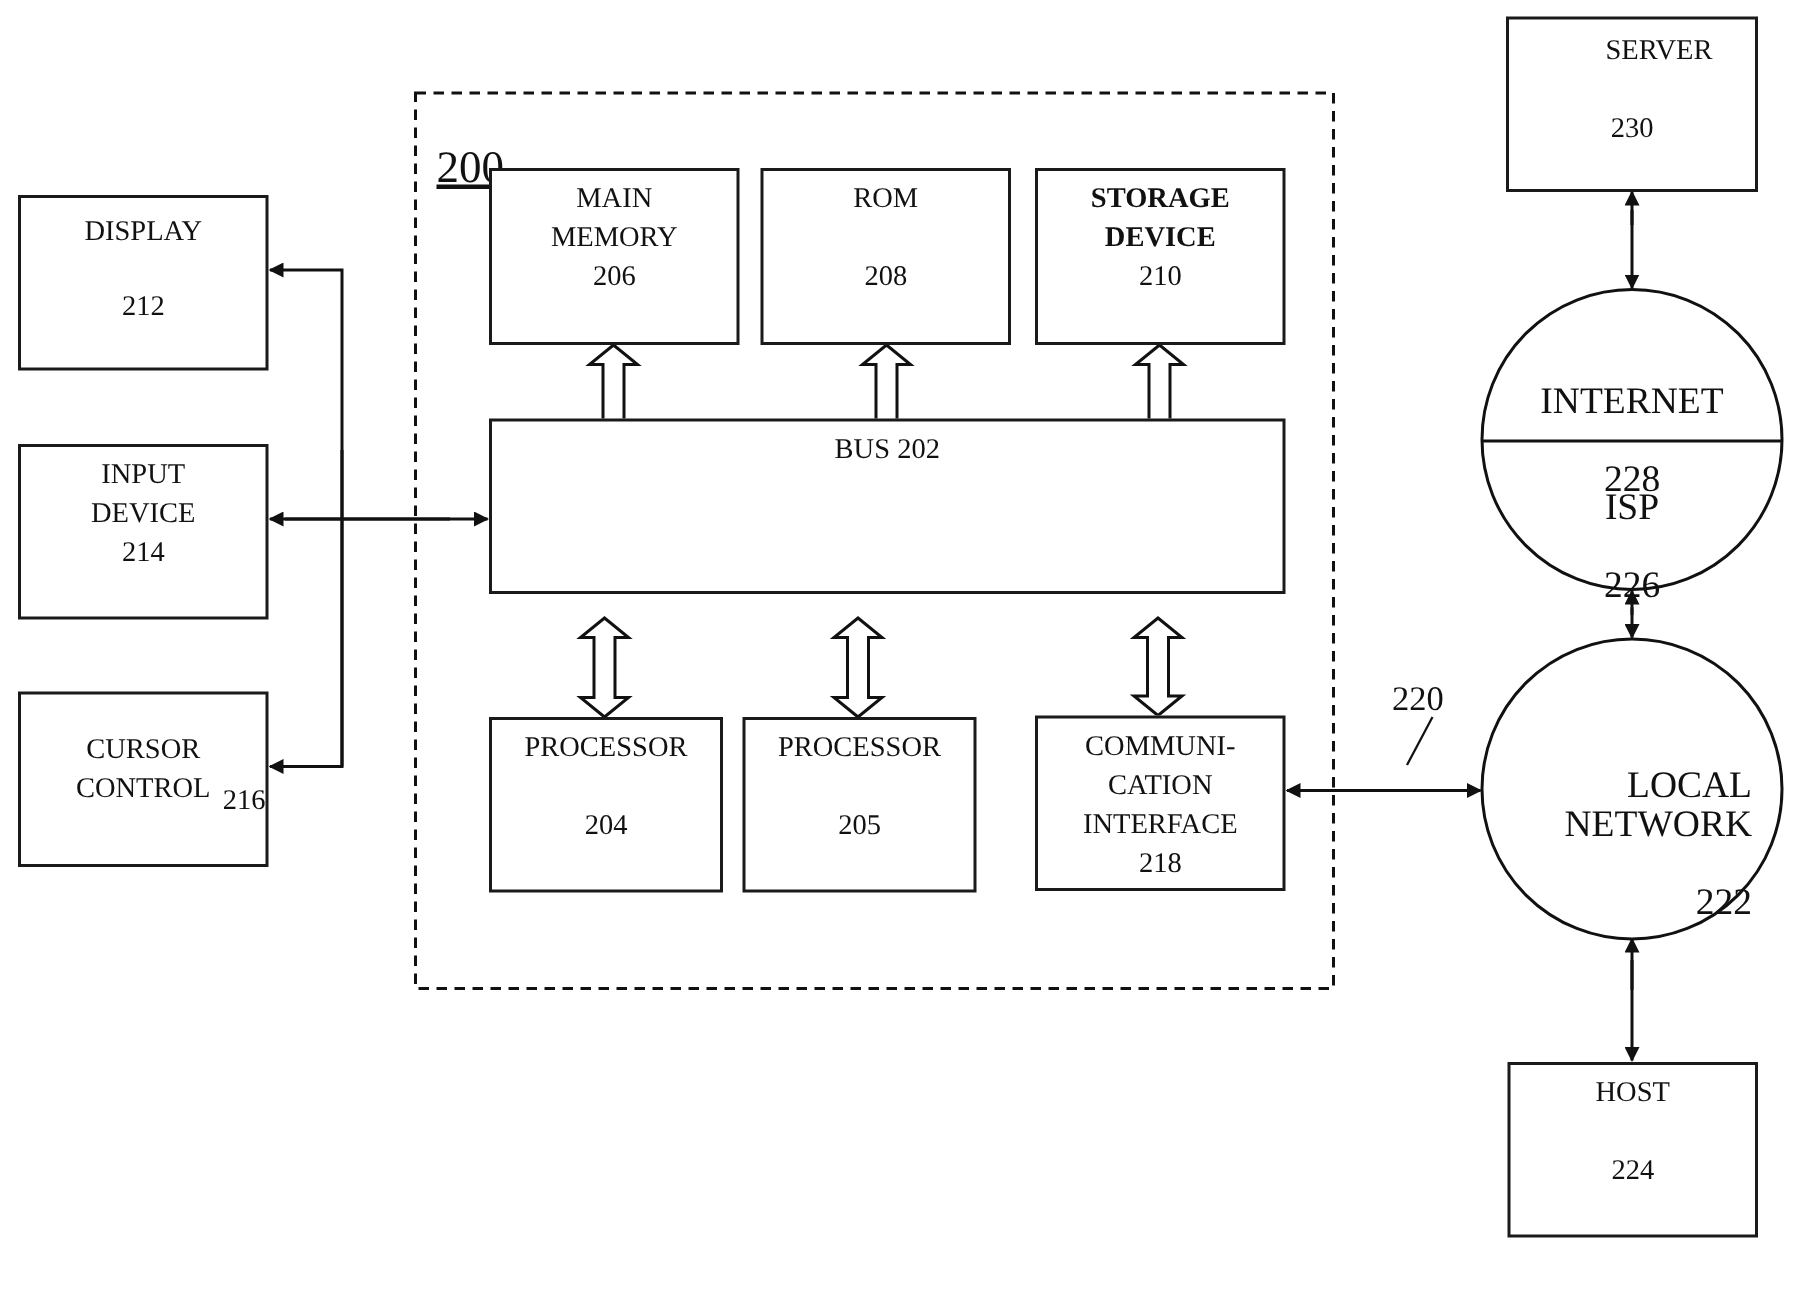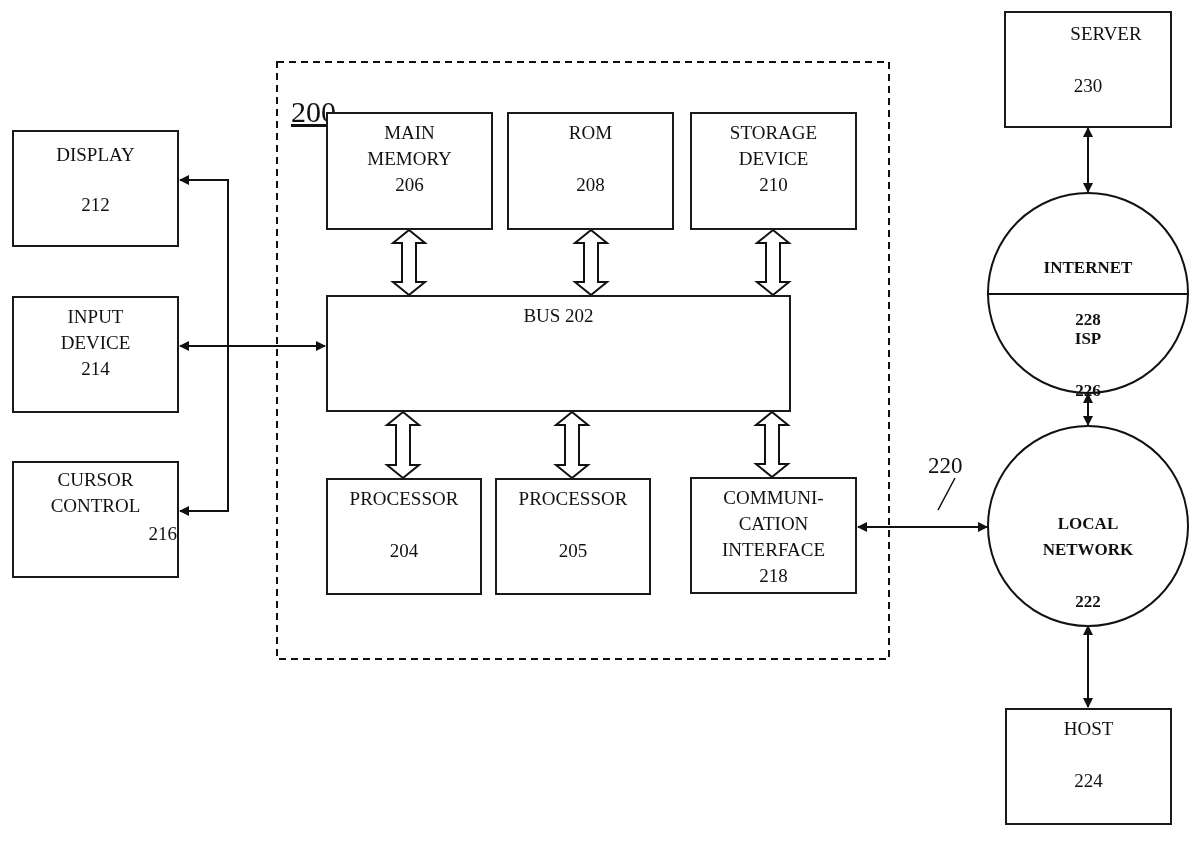--- a/index.html
+++ b/index.html
@@ -1,20 +1,20 @@
 <!DOCTYPE html>
 <html><head>
 <meta charset="utf-8">
 <style>
   html,body{margin:0;padding:0;background:#fff;}
   body{width:1200px;height:864px;position:relative;overflow:hidden;font-family:"Liberation Serif",serif;color:#111;}
   svg{position:absolute;left:0;top:0;}
   .box{position:absolute;border:2px solid #1a1a1a;box-sizing:border-box;background:#fff;}
   .lbl{position:absolute;left:0;right:0;text-align:center;font-size:19px;line-height:26px;white-space:pre-line;}
-  .circle-lbl{position:absolute;text-align:center;font-size:17px;line-height:26px;white-space:pre-line;font-weight:bold;}
+  .circle-lbl{position:absolute;text-align:center;font-size:25px;line-height:26px;white-space:pre-line;}
   .tag{position:absolute;font-size:23px;}
   .fig{position:absolute;left:291px;top:71px;font-size:30px;text-decoration:underline;margin-top:24px;}
 </style>
 </head>
 <body>
 
 <svg width="1200" height="864">
   <defs>
     <marker id="ah" markerWidth="10" markerHeight="10" refX="9" refY="5" orient="auto" markerUnits="userSpaceOnUse">
       <path d="M0,0 L10,5 L0,10 z" fill="#111"></path>
@@ -58,41 +58,41 @@
 <div class="box" style="left:12px;top:130px;width:167px;height:117px;">
   <div class="lbl" style="top:10px;">DISPLAY</div>
   <div class="lbl" style="top:60px;">212</div>
 </div>
 <div class="box" style="left:12px;top:296px;width:167px;height:117px;">
   <div class="lbl" style="top:6px;">INPUT
 DEVICE</div>
   <div class="lbl" style="top:58px;">214</div>
 </div>
 <div class="box" style="left:12px;top:461px;width:167px;height:117px;">
-  <div class="lbl" style="top:4px;">CURSOR
+  <div class="lbl" style="top:24px;">CURSOR
 CONTROL</div>
   <div class="lbl" style="top:58px;text-align:right;">216</div>
 </div>
 
 <div class="box" style="left:326px;top:112px;width:167px;height:118px;">
   <div class="lbl" style="top:6px;">MAIN
 MEMORY</div>
   <div class="lbl" style="top:58px;">206</div>
 </div>
 <div class="box" style="left:507px;top:112px;width:167px;height:118px;">
   <div class="lbl" style="top:6px;">ROM</div>
   <div class="lbl" style="top:58px;">208</div>
 </div>
 <div class="box" style="left:690px;top:112px;width:167px;height:118px;">
-  <div class="lbl" style="top:6px;">STORAGE
+  <div class="lbl" style="top:6px;font-weight:bold;">STORAGE
 DEVICE</div>
   <div class="lbl" style="top:58px;">210</div>
 </div>
 
-<div class="box" style="left:326px;top:295px;width:465px;height:117px;">
+<div class="box" style="left:326px;top:279px;width:531px;height:117px;">
   <div class="lbl" style="top:6px;">BUS 202</div>
 </div>
 
 <div class="box" style="left:326px;top:478px;width:156px;height:117px;">
   <div class="lbl" style="top:6px;">PROCESSOR</div>
   <div class="lbl" style="top:58px;">204</div>
 </div>
 <div class="box" style="left:495px;top:478px;width:156px;height:117px;">
   <div class="lbl" style="top:6px;">PROCESSOR</div>
   <div class="lbl" style="top:58px;">205</div>
@@ -112,21 +112,21 @@
 </div>
 
 <div class="circle-lbl" style="left:1008px;top:229px;width:160px;">
   <div>INTERNET</div>
   <div>228</div>
 </div>
 <div class="circle-lbl" style="left:1008px;top:300px;width:160px;">
   <div>ISP</div>
   <div>226</div>
 </div>
-<div class="circle-lbl" style="left:1008px;top:485px;width:160px;">
+<div class="circle-lbl" style="left:1008px;top:485px;width:160px;text-align:right;">
   <div>LOCAL
 NETWORK</div>
   <div>222</div>
 </div>
 
 <div class="box" style="left:1005px;top:708px;width:167px;height:117px;">
   <div class="lbl" style="top:6px;">HOST</div>
   <div class="lbl" style="top:58px;">224</div>
 </div>
 

